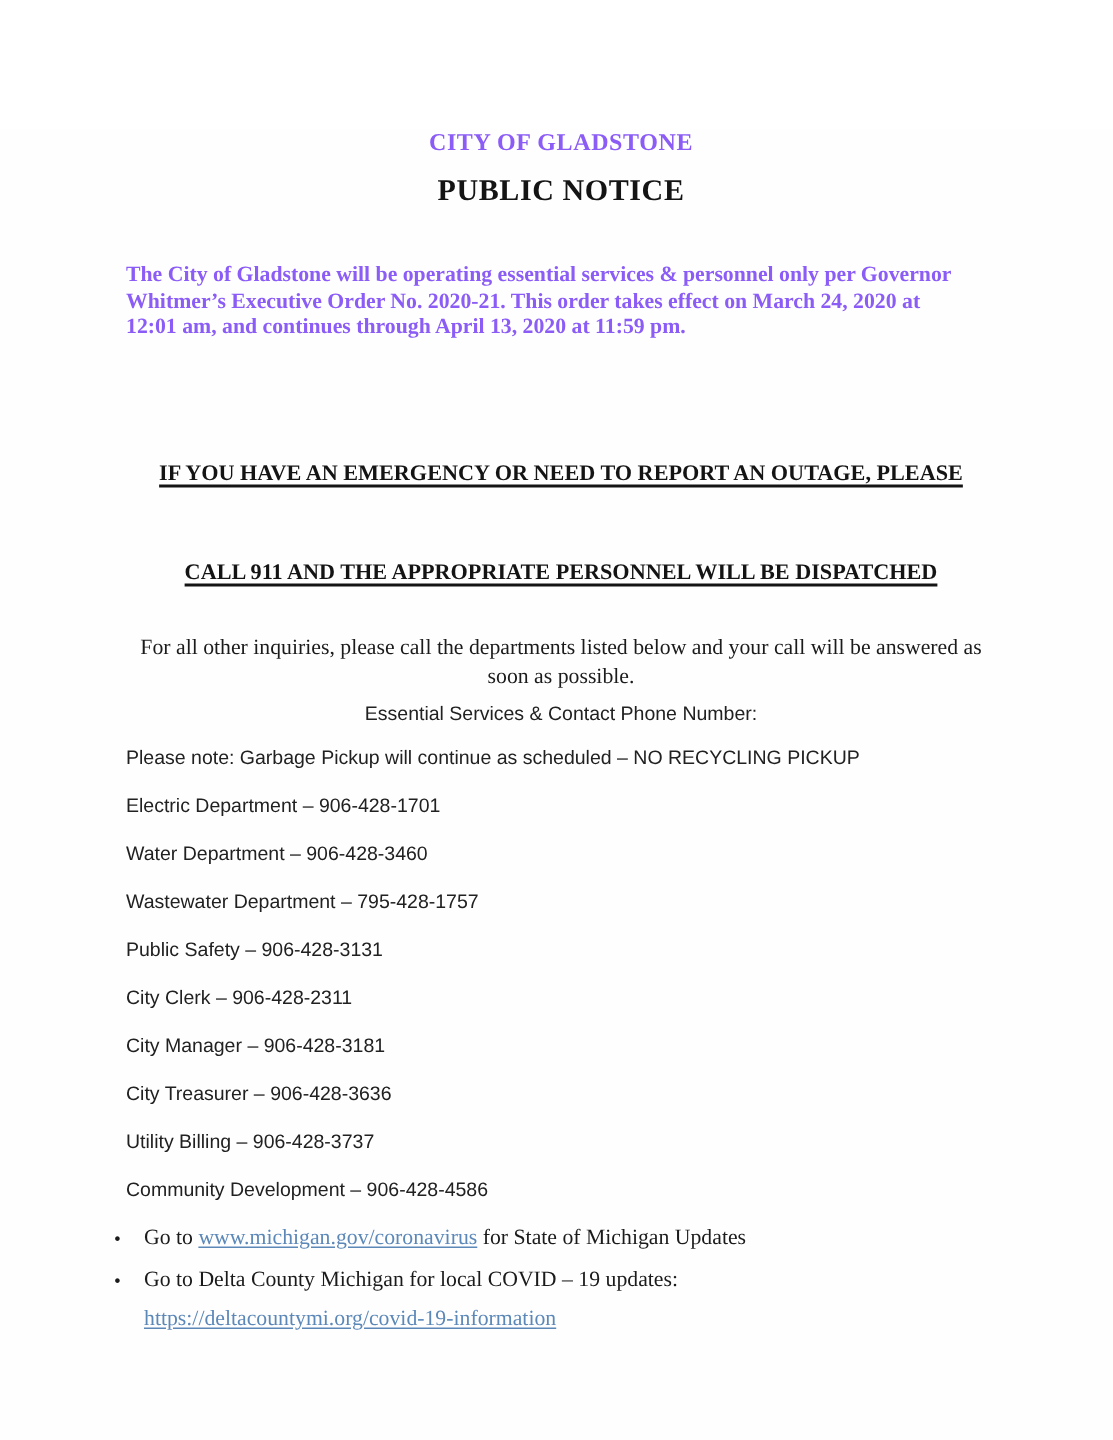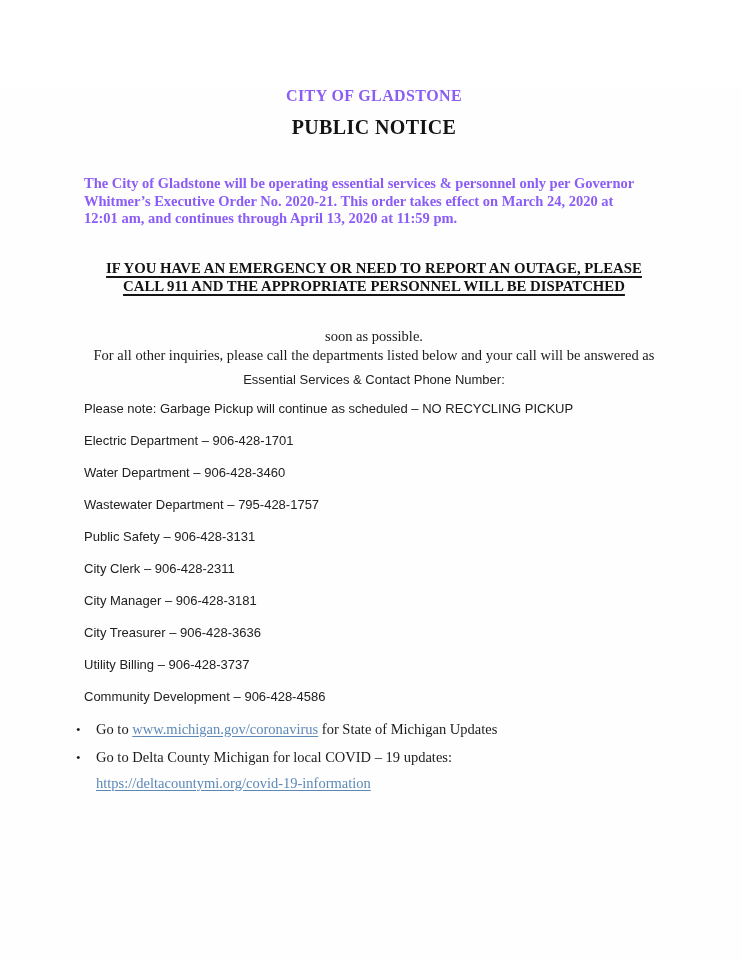--- a/index.html
+++ b/index.html
@@ -56,20 +56,21 @@
     font-size: 14.8px;
     font-weight: bold;
     line-height: 18.5px;
     color: #141414;
   }
   .emergency .line {
     display: inline-block;
     text-decoration: underline;
     text-decoration-thickness: 1.5px;
     text-underline-offset: 3px;
+    margin-top: 48px;
   }
 
   .inquiries {
     margin-top: 31px;
     text-align: center;
     font-size: 14.5px;
     line-height: 19px;
     color: #1b1b1b;
   }
   .inquiries .line { display: block; }
@@ -135,22 +136,22 @@
     <span class="line">Whitmer’s Executive Order No. 2020-21. This order takes effect on March 24, 2020 at</span>
     <span class="line">12:01 am, and continues through April 13, 2020 at 11:59 pm.</span>
   </div>
 
   <div class="emergency">
     <span class="line">IF YOU HAVE AN EMERGENCY OR NEED TO REPORT AN OUTAGE, PLEASE</span><br>
     <span class="line">CALL 911 AND THE APPROPRIATE PERSONNEL WILL BE DISPATCHED</span>
   </div>
 
   <div class="inquiries">
+    <span class="line">For all other inquiries, please call the departments listed below and your call will be answered as</span>
     <span class="line">soon as possible.</span>
-    <span class="line">For all other inquiries, please call the departments listed below and your call will be answered as</span>
   </div>
 
   <div class="contact-heading">Essential Services &amp; Contact Phone Number:</div>
 
   <div class="departments">
     <div class="dept">
       <div>Please note: Garbage Pickup will continue as scheduled – NO RECYCLING PICKUP</div>
     </div>
     <div class="dept">
       <div>Electric Department – 906-428-1701</div>

